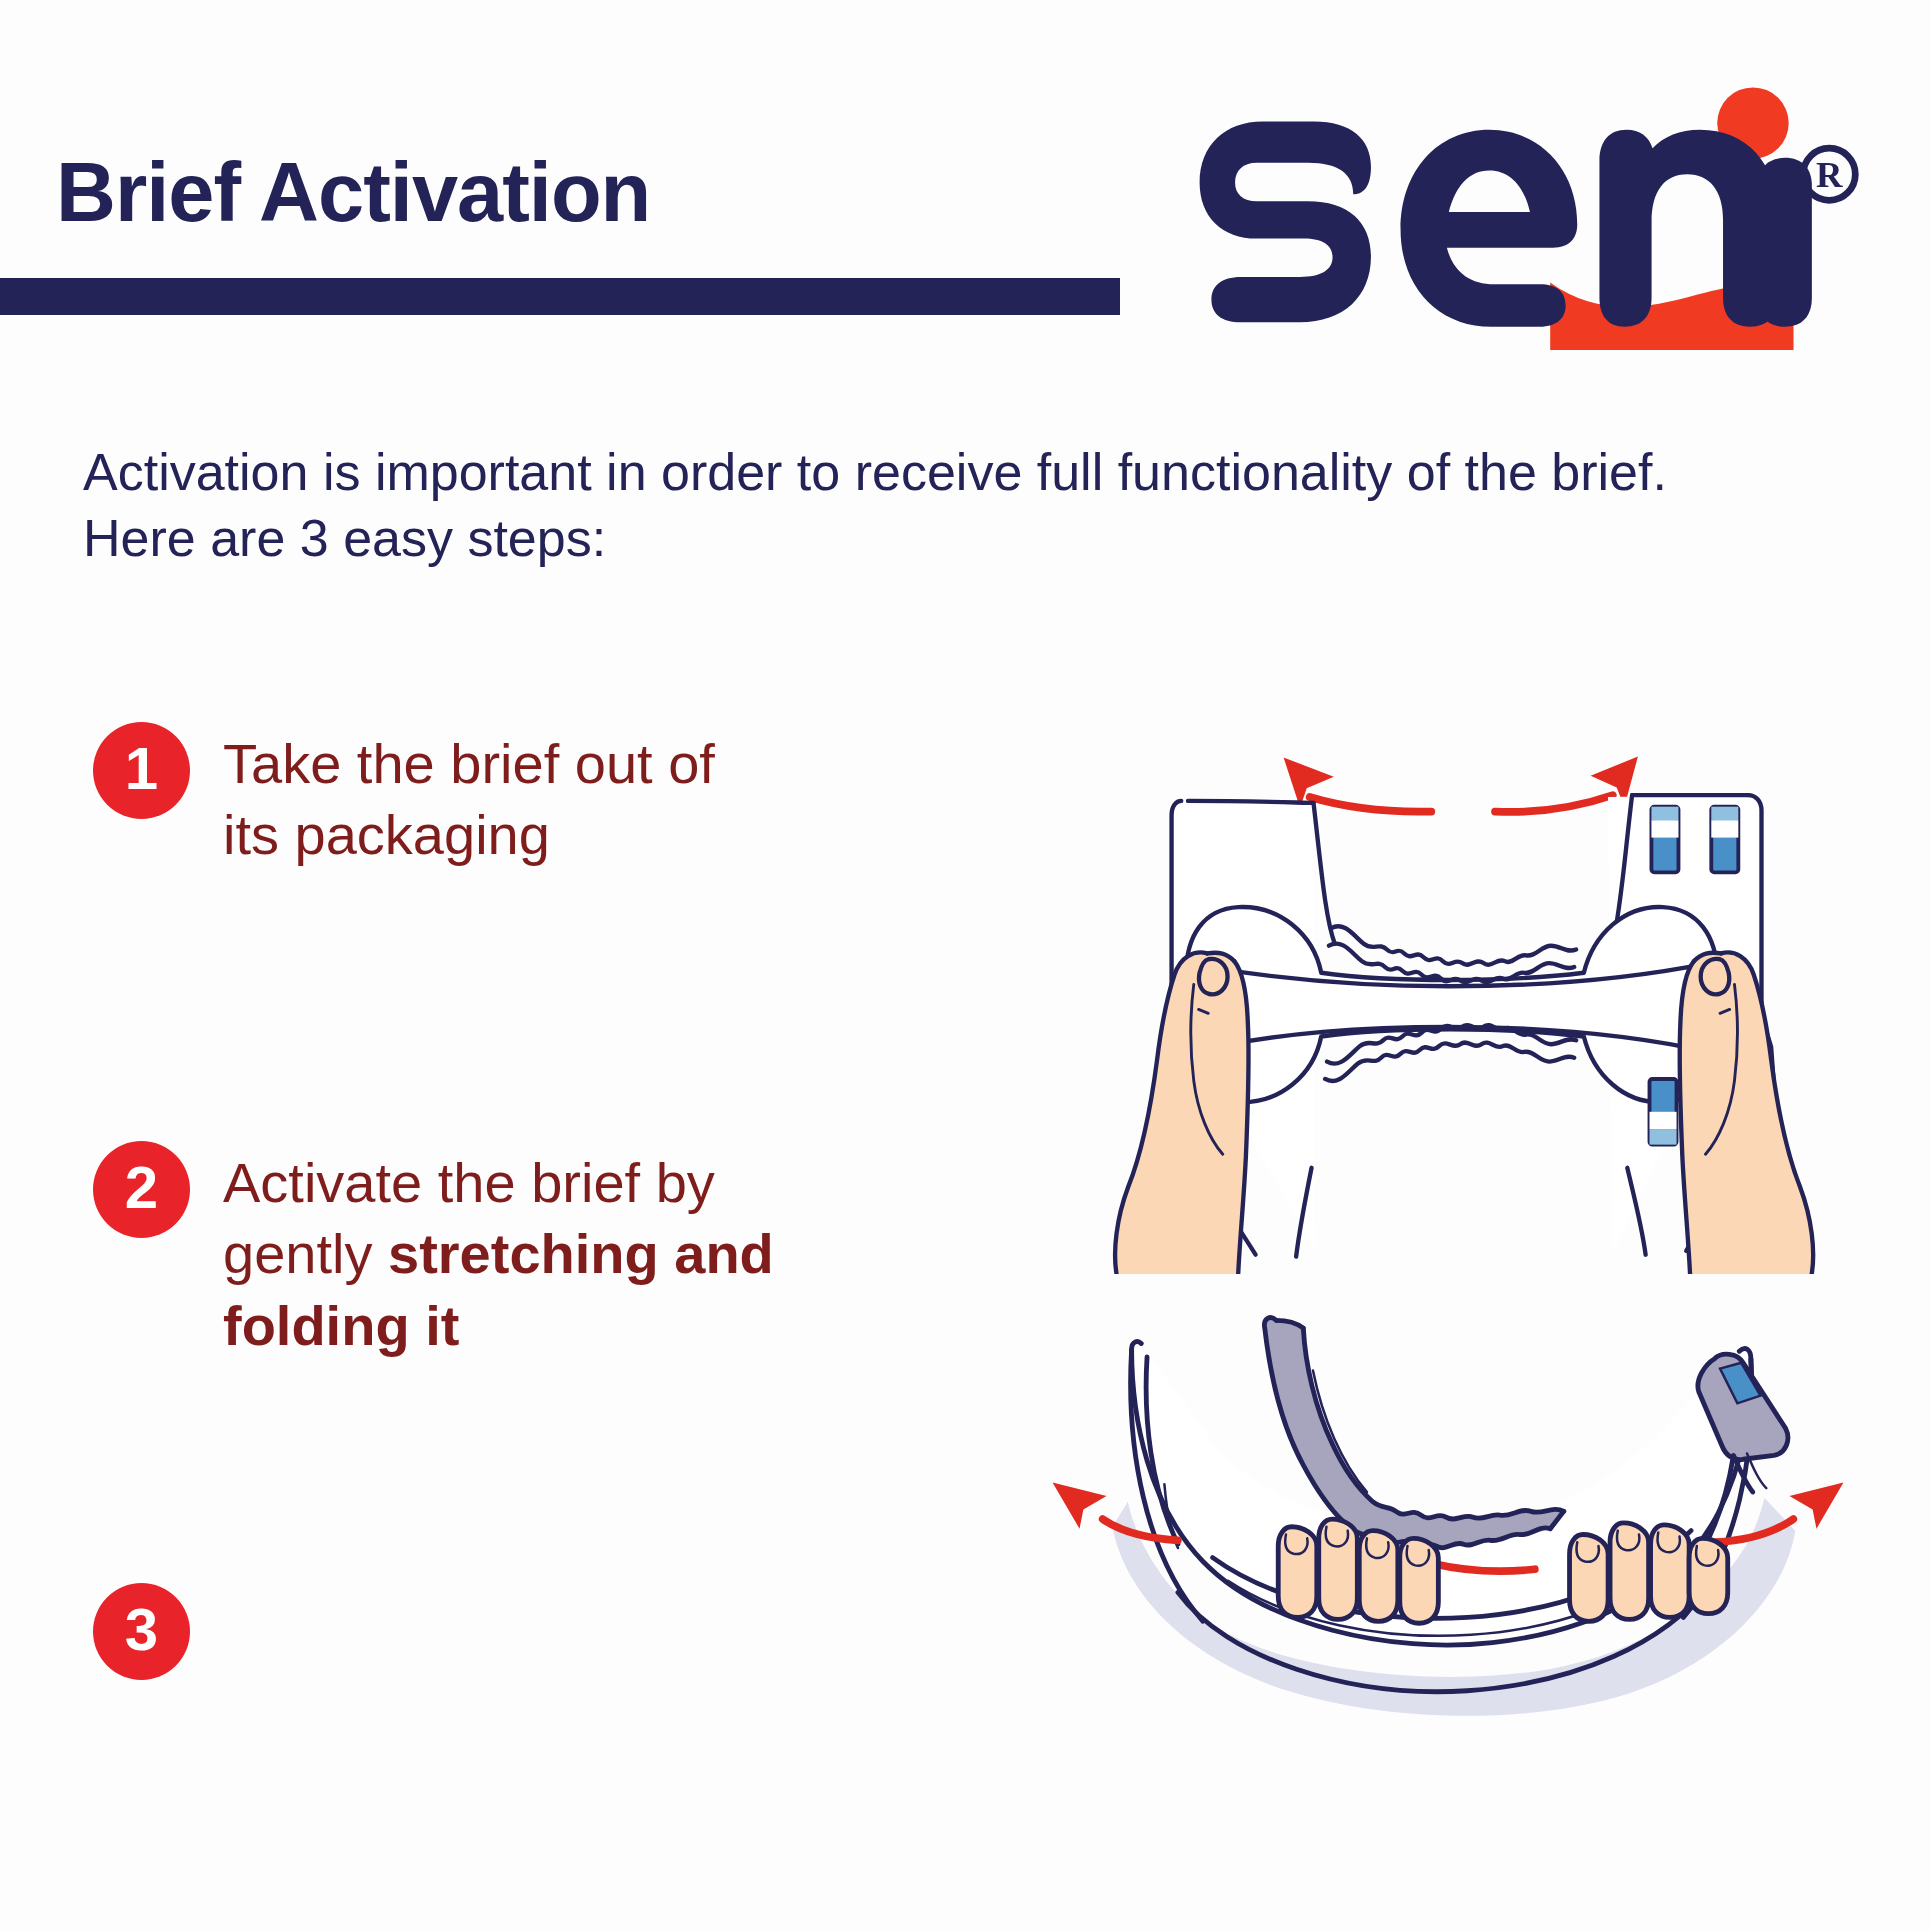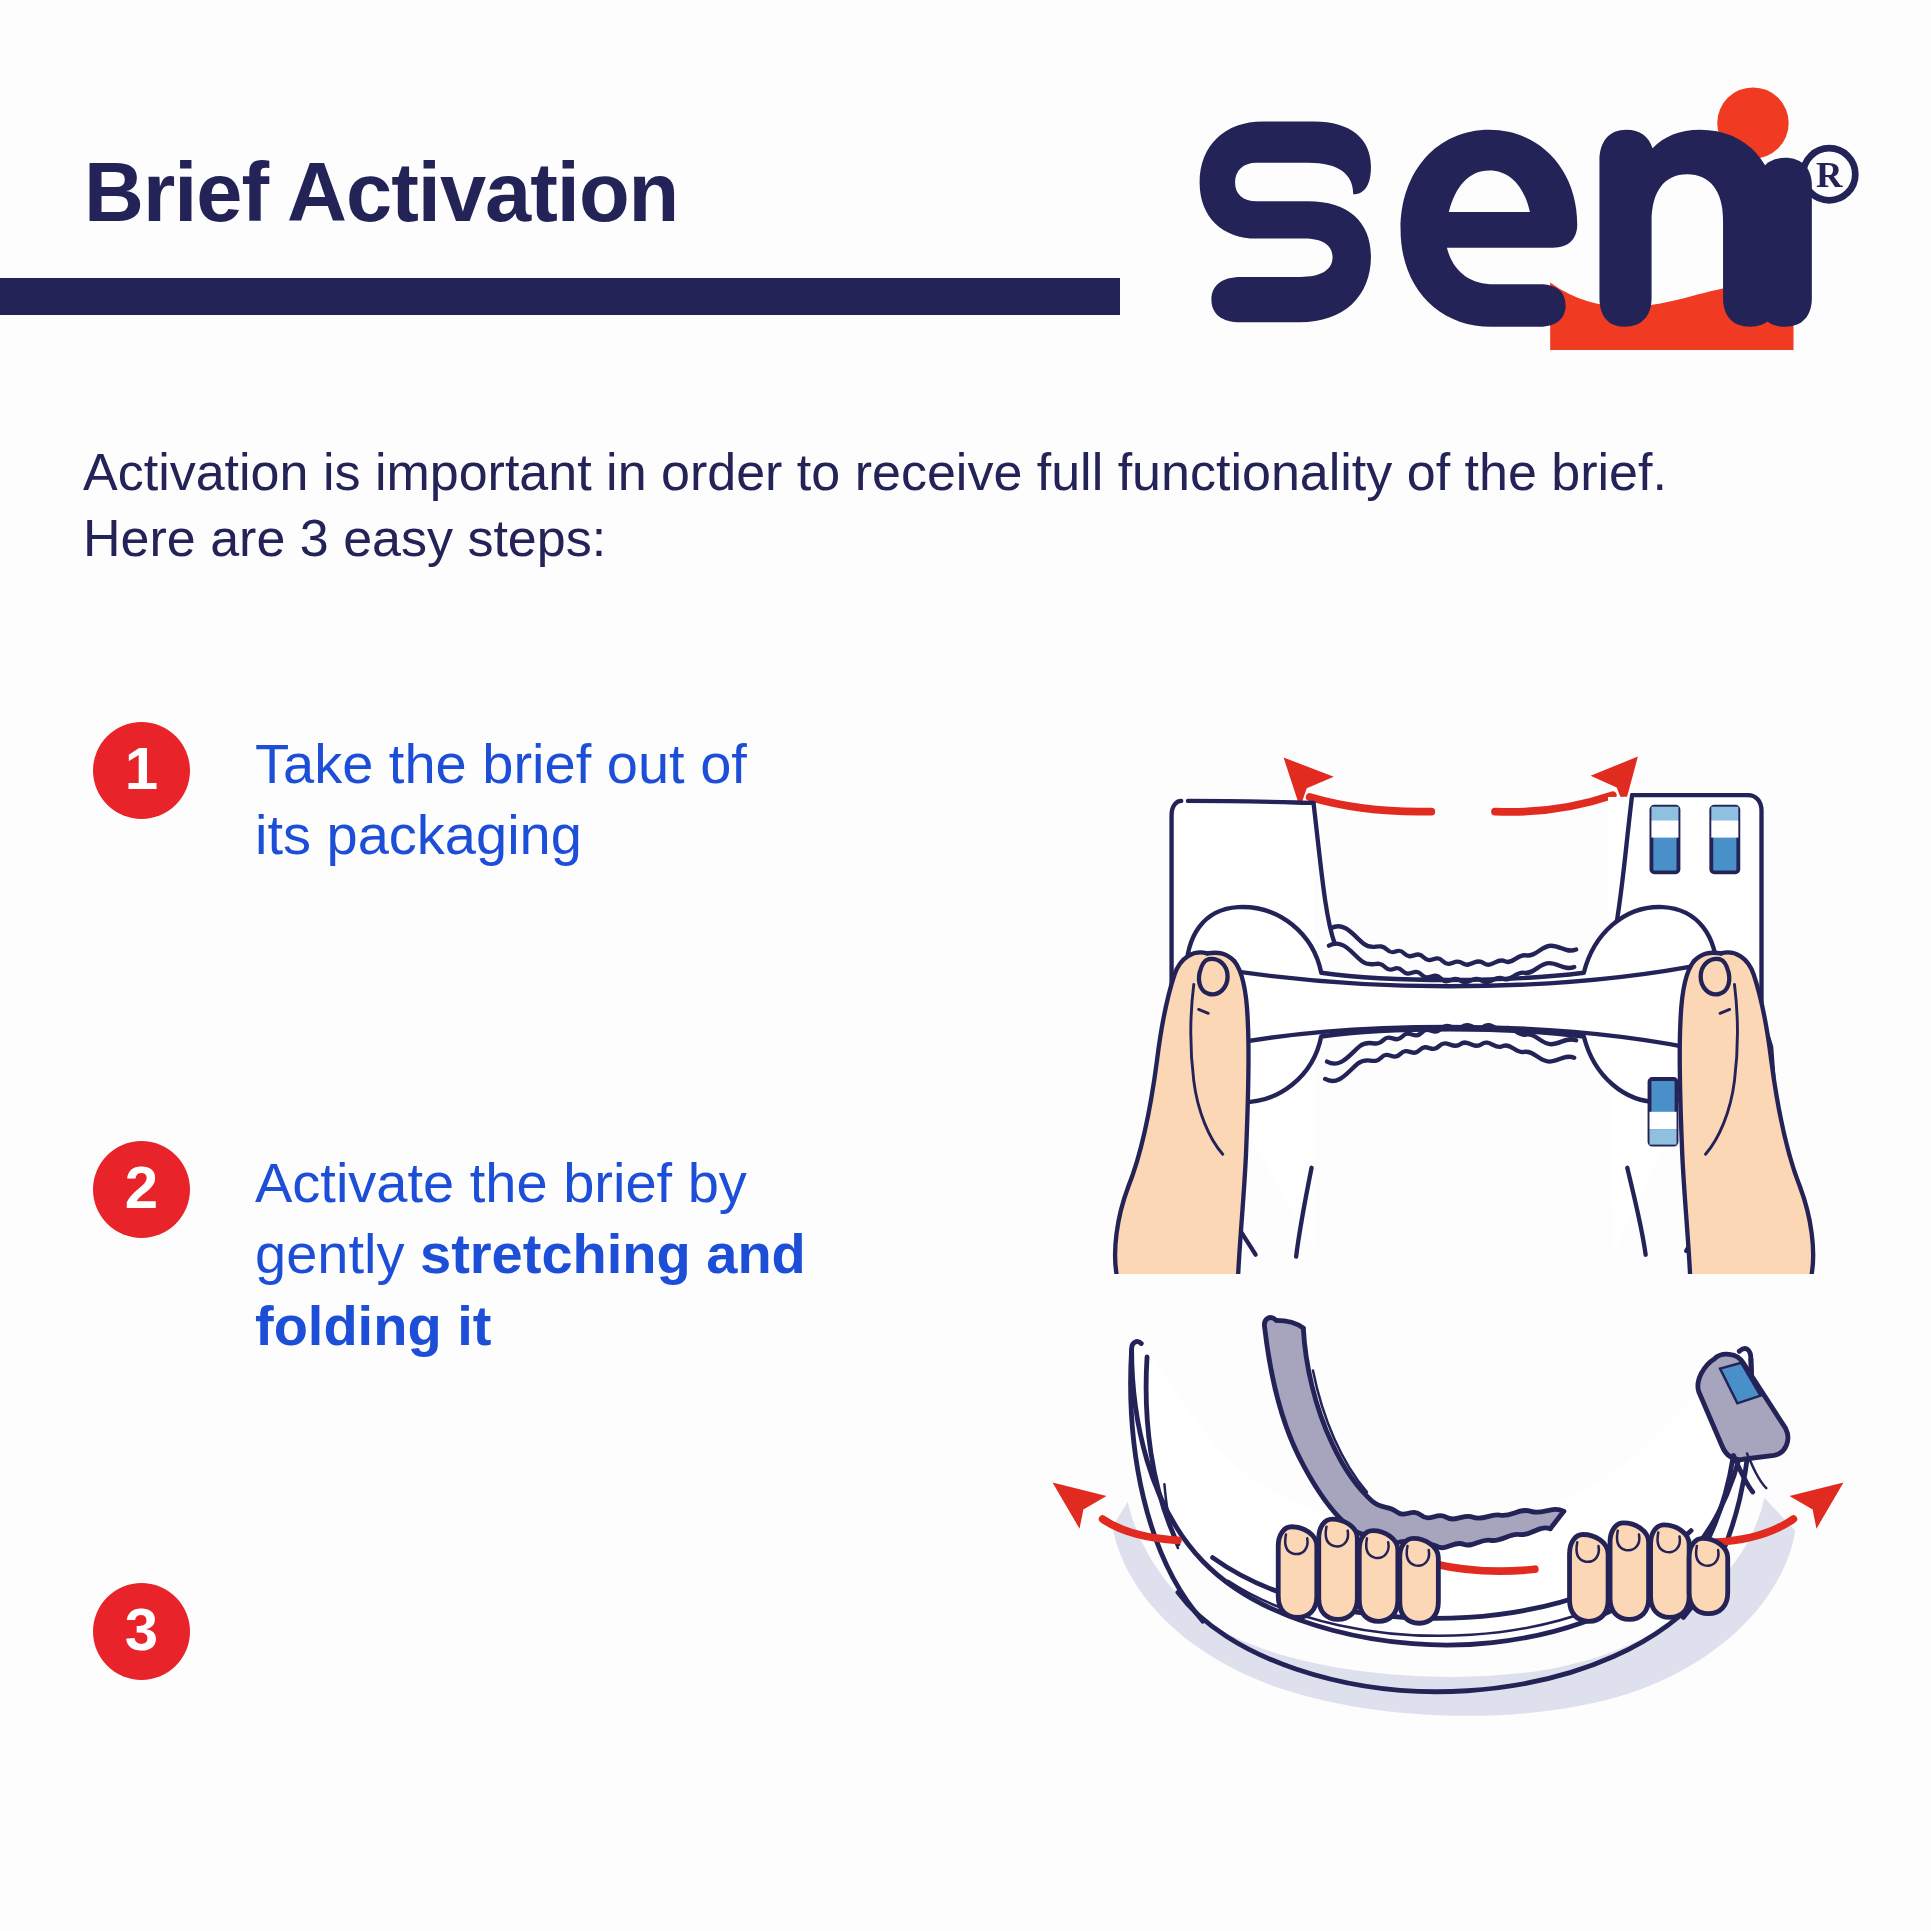--- a/index.html
+++ b/index.html
@@ -21,21 +21,20 @@
   
   #header-title {
     position: absolute;
     left: 56px;
     top: 145px;
     font-size: 83px;
     font-weight: 700;
     letter-spacing: -1px;
     color: #242358;
     white-space: nowrap;
-    margin-left: 28px;
   }
   #title-rule {
     position: absolute;
     left: 0;
     top: 278px;
     width: 1120px;
     height: 37px;
     background: #242358;
   }
 
@@ -80,23 +79,22 @@
     align-items: center;
     justify-content: center;
     line-height: 1;
     margin-right: 33px;
     box-sizing: border-box;
     padding-bottom: 3.9px;
   }
   .step-text {
     font-size: 56px;
     line-height: 1.28;
-    color: #1d4ed8;
+    color: #7f1d1d;
     padding-top: 5.8px;
-    margin-left: 32px;
   }
   .step-text b { font-weight: 700; }
 
   #step-1 { left: 93px; top: 722px;  width: 753px; }
   #step-2 { left: 93px; top: 1141px; width: 792px; }
   #step-3 { left: 93px; top: 1583px; width: 917px; }
 
   
   #illustration-1 {
     position: absolute;

